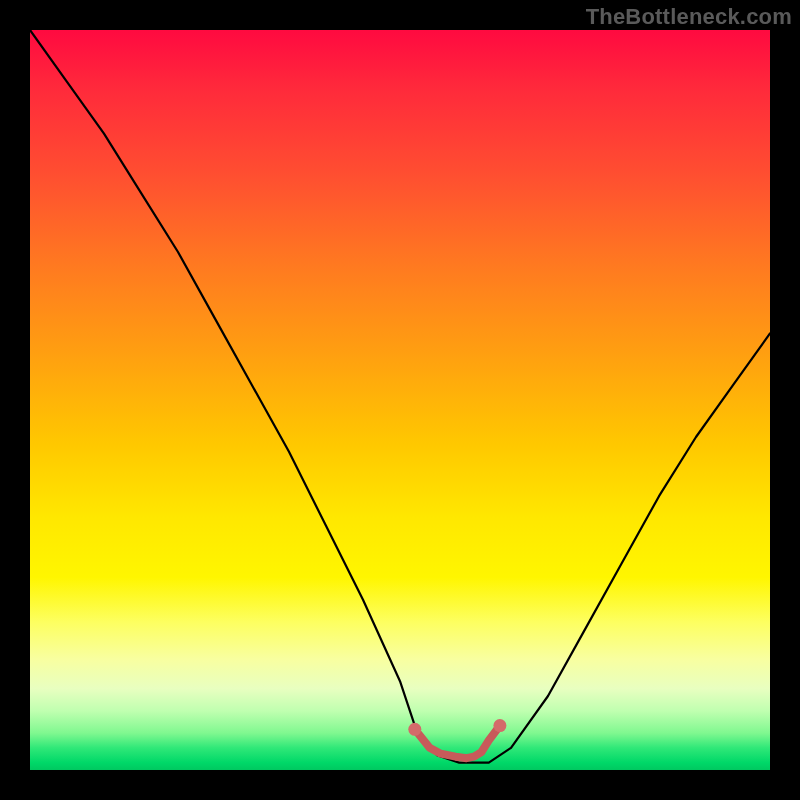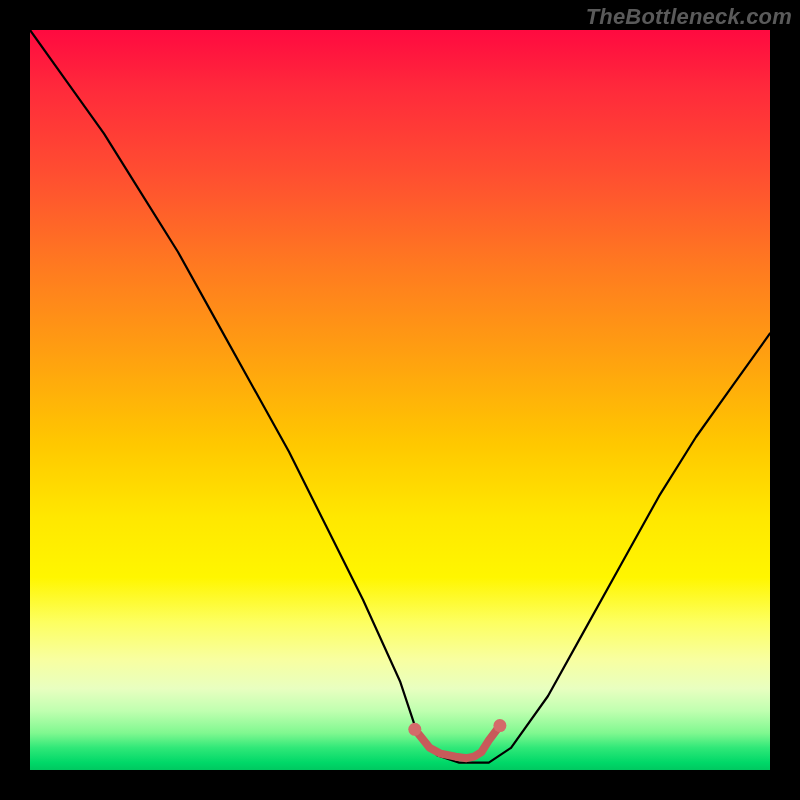--- a/index.html
+++ b/index.html
@@ -2,21 +2,20 @@
 <html><head>
 <meta charset="utf-8">
 <style>
   * { margin: 0; padding: 0; box-sizing: border-box; }
   html, body { width: 800px; height: 800px; overflow: hidden; background: #000; }
   .chart-container {
     position: relative;
     width: 800px;
     height: 704px;
     background: #000;
-    font-style: italic;
   }
   .plot-area {
     position: absolute;
     left: 30px;
     top: 30px;
     width: 740px;
     height: 740px;
     background: linear-gradient(to bottom,
       #ff0a40 0%,
       #ff2a3b 8%,

